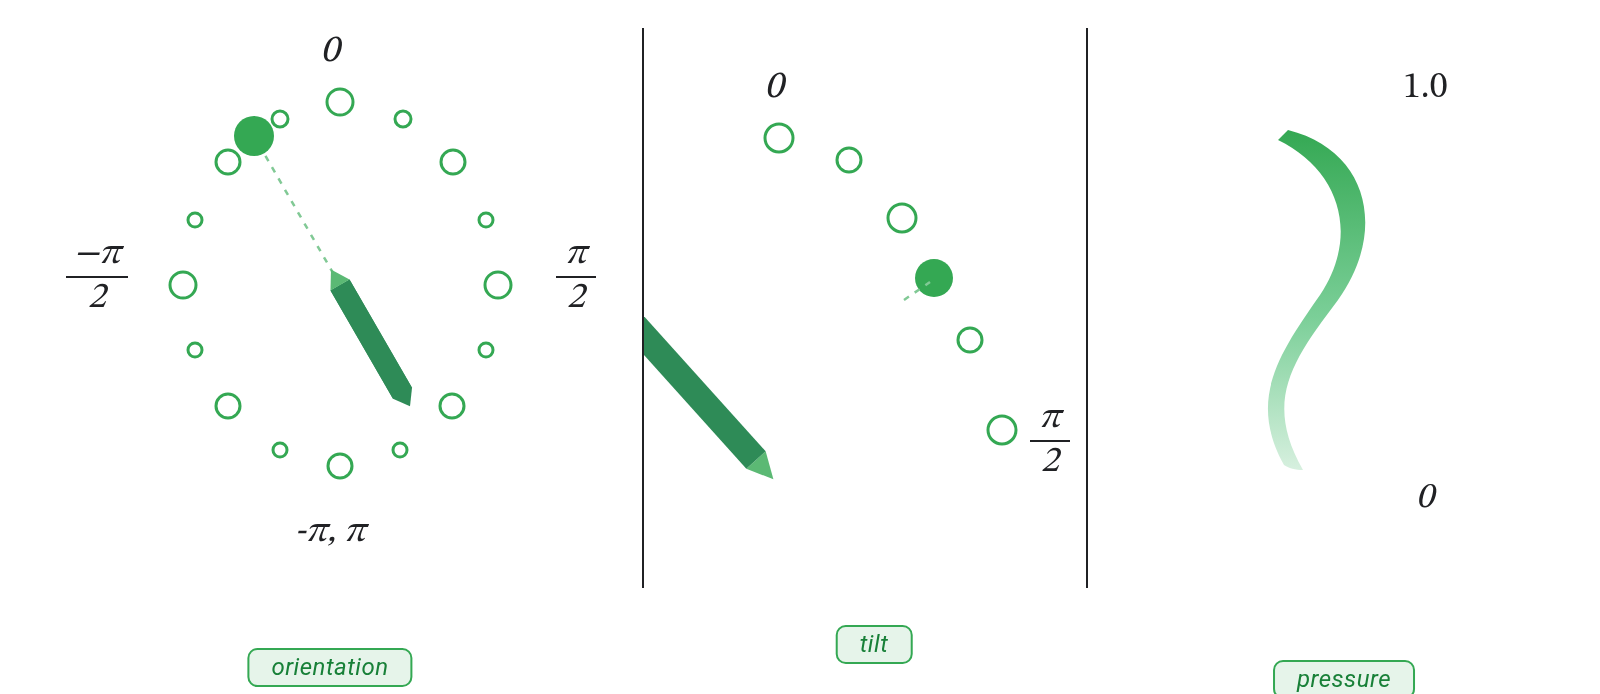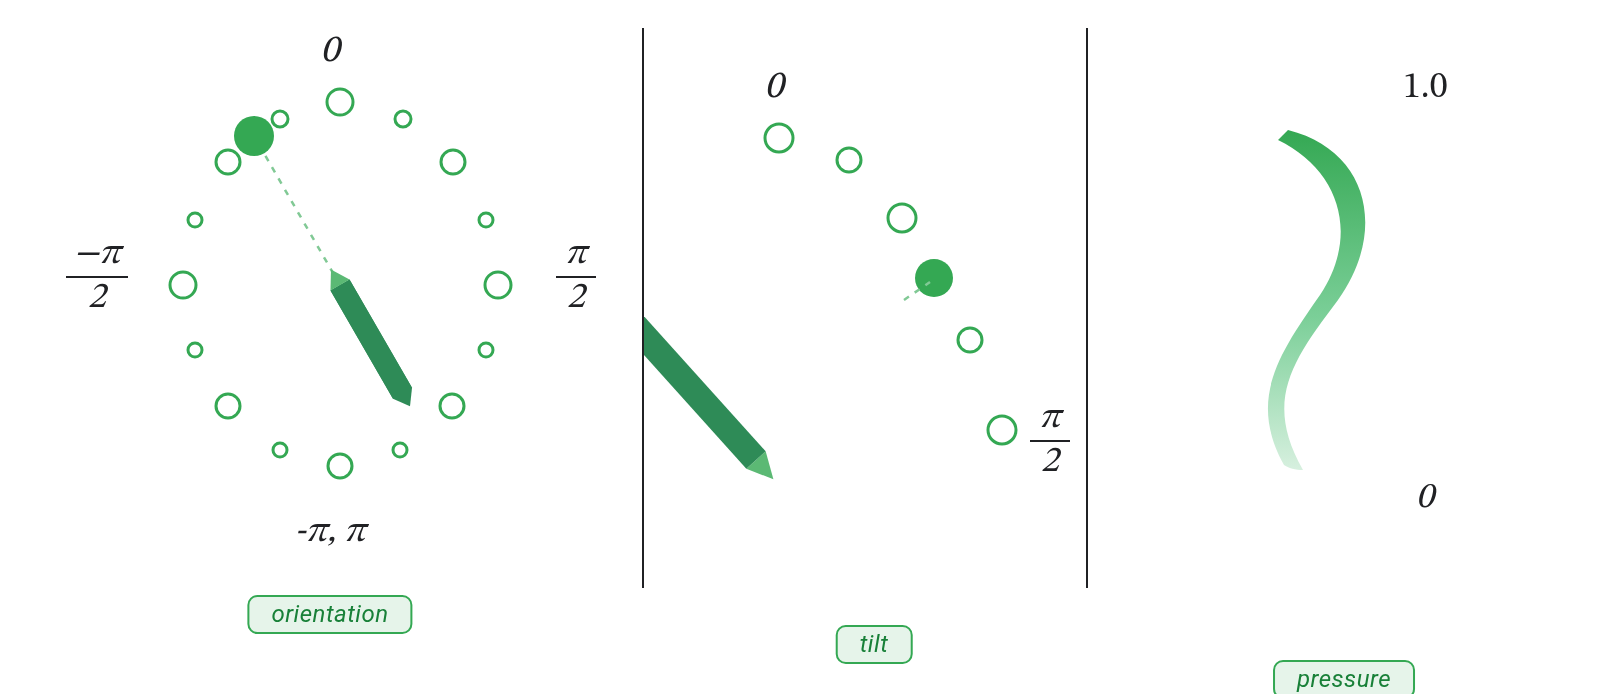--- a/index.html
+++ b/index.html
@@ -106,21 +106,21 @@
       <span class="row">−π</span>
       <span class="bar" style="width:62px;"></span>
       <span class="row">2</span>
     </div>
     <div class="math" style="left:550px; top:236px; width:52px;">
       <span class="row">π</span>
       <span class="bar" style="width:40px;"></span>
       <span class="row">2</span>
     </div>
 
-    <div class="label-pill" style="left:330px; top:595px;">orientation</div>
+    <div class="label-pill" style="left:330px; top:648px;">orientation</div>
   </div>
 
   <div class="divider" style="left:642px;"></div>
 
   <div class="panel" style="left:644px; width:440px;">
     <svg width="440" height="620" viewBox="0 0 440 620">
 
       <g fill="none" stroke="#34a853" stroke-width="3">
         <circle cx="135" cy="138" r="14"></circle>
         <circle cx="205" cy="160" r="12"></circle>

